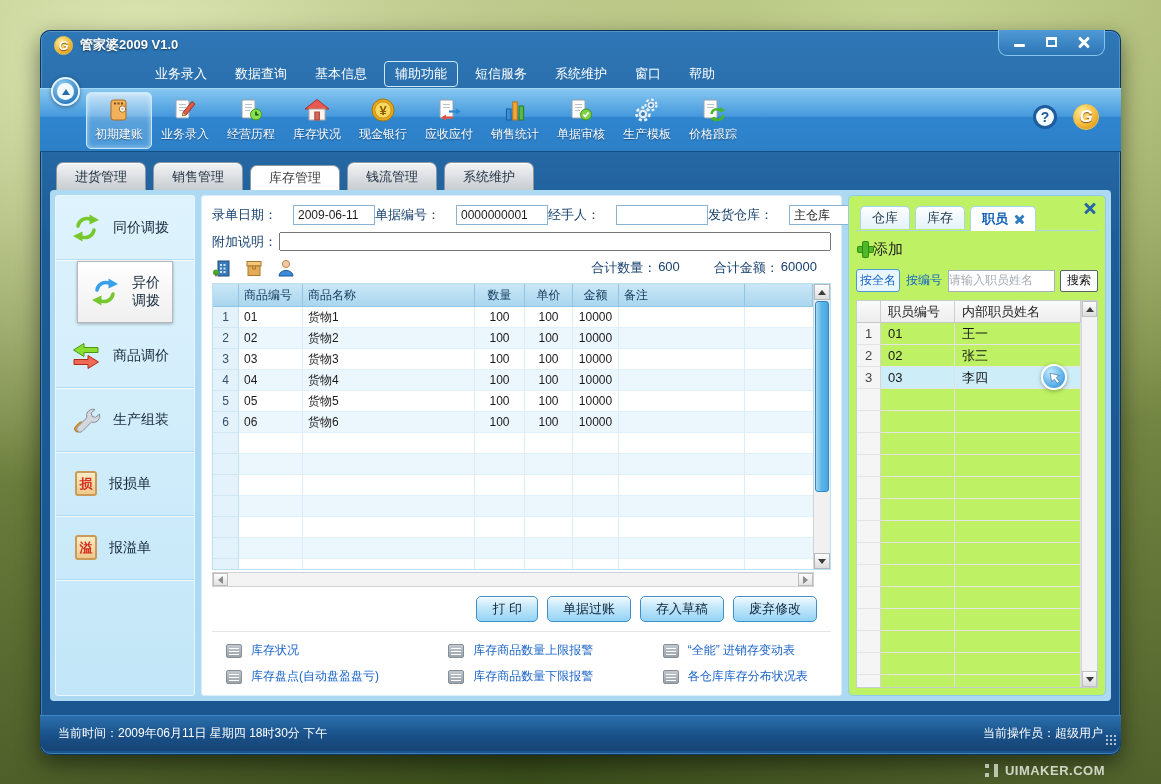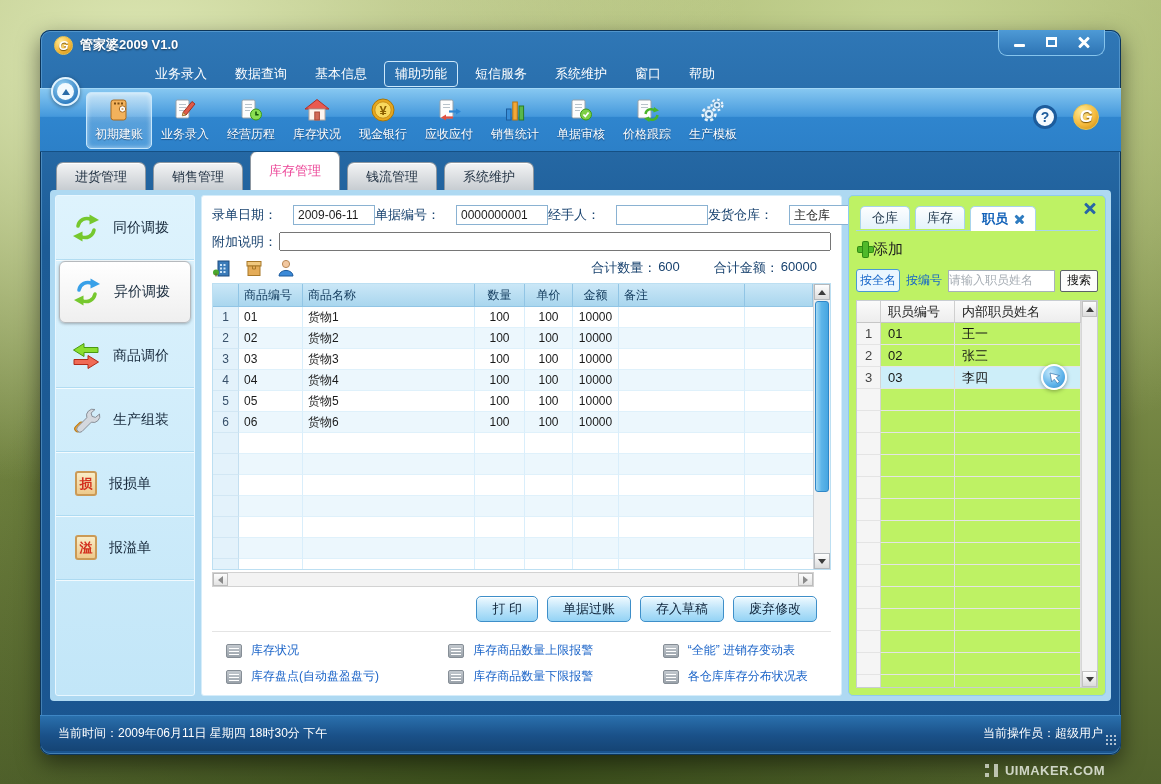--- a/index.html
+++ b/index.html
@@ -52,30 +52,30 @@
 .help-btn{width:24px;height:24px;border-radius:50%;background:#f4fafe;border:3px solid #1c5c9c;
  color:#1c5c9c;font-weight:bold;font-size:14px;text-align:center;line-height:18px}
 .g-logo{width:26px;height:26px;border-radius:50%;
  background:radial-gradient(circle at 35% 28%,#ffeb96,#f6bb3e 55%,#c4860f);border:1px solid #ebc44e;
  color:#fff;font-weight:bold;font-style:italic;font-size:17px;line-height:24px;text-align:center;text-shadow:0 1px 1px #7c5200}
 
 .tabs-row{height:38px;padding:8px 0 0 16px;display:flex;gap:7px;align-items:flex-end}
 .main-tab{height:28px;min-width:90px;padding:0 15px;display:flex;align-items:center;justify-content:center;
  font-size:13px;font-weight:normal;color:#243445;border:1px solid #8d97a1;border-bottom:none;border-radius:7px 7px 0 0;
  background:linear-gradient(180deg,#f3f4f5,#c7ccd1);box-shadow:inset 0 1px 0 #fff}
-.main-tab.active{background:#fff;color:#ec4899;height:39px}
+.main-tab.active{background:#fff;color:#404040;height:25px}
 
 .content{flex:1;min-height:0;margin:0 10px;border-radius:4px;background:#aed9f2;padding:5px;display:flex;gap:6px}
 
 .sidebar{width:140px;flex:0 0 auto;border-radius:3px;border:1px solid #e8f7ff;
  background:linear-gradient(180deg,#def3fd,#c2e6f8)}
 .side-item{height:64px;display:flex;align-items:center;gap:12px;padding-left:15px;position:relative;
  font-size:14px;color:#17293b;border-bottom:1px solid rgba(150,205,235,.55);box-shadow:0 1px 0 rgba(255,255,255,.75)}
-.side-item.active{background:linear-gradient(180deg,#ffffff,#efefef);border:1px solid #b5b9bd;border-radius:6px;
- margin:1px 3px;height:62px;box-shadow:0 1px 3px rgba(0,0,0,.28);padding-left:12px}
+.side-item.active{background:linear-gradient(180deg,#ffffff,#efefef);border:1px solid #b5b9bd;border-radius:0;
+ margin:1px 21px;height:62px;box-shadow:0 1px 3px rgba(0,0,0,.28);padding-left:12px}
 .side-icon{width:30px;height:30px;flex:0 0 auto}
 .stamp{width:22px;height:25px;margin-left:4px;background:linear-gradient(#f9ecc6,#eeca8c);border:2px solid #cb9a56;border-radius:3px;
  color:#d22f1e;font-size:13px;font-weight:bold;display:flex;align-items:center;justify-content:center}
 
 .main{flex:1;min-width:0;background:#fff;border:1px solid #d6edfa;border-radius:3px;padding:9px 10px 4px;display:flex;flex-direction:column}
 .frow{display:flex;align-items:center;margin-bottom:7px;font-size:13px;color:#17416e}
 .frow1{justify-content:space-between}
 .fld{display:flex;align-items:center;gap:16px;white-space:nowrap}
 .fld input{height:20px;border:1px solid #8ab2d2;font-size:12px;padding:0 4px;color:#1c1c1c;font-family:inherit}
 .in-date{width:82px}.in-doc{width:92px}.in-hand{width:92px}.in-wh{width:102px}.in-note{flex:1;margin-left:2px}
@@ -282,39 +282,39 @@
       <svg class="tool-icon" viewBox="0 0 26 26">
           <rect x="4" y="3" width="13" height="18" rx="1.5" fill="#fdfdfd" stroke="#98a2aa"></rect>
           <path d="M7 7.5h7M7 10.5h7M7 13.5h5" stroke="#b8c2ca" fill="none"></path>
           <circle cx="18" cy="17.5" r="5.5" fill="#7ed046" stroke="#3a9a18"></circle>
           <path d="M15.4 17.5l1.9 2 3.3-4" stroke="#fff" stroke-width="1.8" fill="none"></path>
         </svg>
       <span class="tool-label">单据审核</span>
     </div>
     <div class="tool-item">
       <svg class="tool-icon" viewBox="0 0 26 26">
+          <circle cx="17" cy="8" r="5" fill="none" stroke="#eaf4fc" stroke-width="3" stroke-dasharray="2.4 2.2"></circle>
+          <circle cx="17" cy="8" r="4" fill="#dceefc" stroke="#6aa0c8"></circle>
+          <circle cx="17" cy="8" r="1.6" fill="#3a7ab0"></circle>
+          <circle cx="9" cy="17" r="6" fill="none" stroke="#eaf4fc" stroke-width="3.4" stroke-dasharray="2.8 2.4"></circle>
+          <circle cx="9" cy="17" r="4.8" fill="#dceefc" stroke="#6aa0c8"></circle>
+          <circle cx="9" cy="17" r="2" fill="#3a7ab0"></circle>
+        </svg>
+      <span class="tool-label">生产模板</span>
+    </div>
+    <div class="tool-item">
+      <svg class="tool-icon" viewBox="0 0 26 26">
           <rect x="4" y="3" width="13" height="18" rx="1.5" fill="#fdfdfd" stroke="#98a2aa"></rect>
           <path d="M7 7.5h7M7 10.5h7" stroke="#b8c2ca" fill="none"></path>
           <path d="M11.5 17 A5.5 5.5 0 0 1 21 14" fill="none" stroke="#48b428" stroke-width="2.4"></path>
           <polygon points="20,10 25,13.5 19.5,15.5" fill="#48b428"></polygon>
           <path d="M23.5 18 A5.5 5.5 0 0 1 14 21" fill="none" stroke="#48b428" stroke-width="2.4"></path>
           <polygon points="15,19.5 10,21.5 15.5,25" fill="#48b428"></polygon>
         </svg>
       <span class="tool-label">价格跟踪</span>
-    </div>
-    <div class="tool-item">
-      <svg class="tool-icon" viewBox="0 0 26 26">
-          <circle cx="17" cy="8" r="5" fill="none" stroke="#eaf4fc" stroke-width="3" stroke-dasharray="2.4 2.2"></circle>
-          <circle cx="17" cy="8" r="4" fill="#dceefc" stroke="#6aa0c8"></circle>
-          <circle cx="17" cy="8" r="1.6" fill="#3a7ab0"></circle>
-          <circle cx="9" cy="17" r="6" fill="none" stroke="#eaf4fc" stroke-width="3.4" stroke-dasharray="2.8 2.4"></circle>
-          <circle cx="9" cy="17" r="4.8" fill="#dceefc" stroke="#6aa0c8"></circle>
-          <circle cx="9" cy="17" r="2" fill="#3a7ab0"></circle>
-        </svg>
-      <span class="tool-label">生产模板</span>
     </div>
 
     <div class="tool-right">
       <div class="help-btn">?</div>
       <div class="g-logo">G</div>
     </div>
   </div>
 
   <div class="tabs-row">
     <div class="main-tab">进货管理</div>

